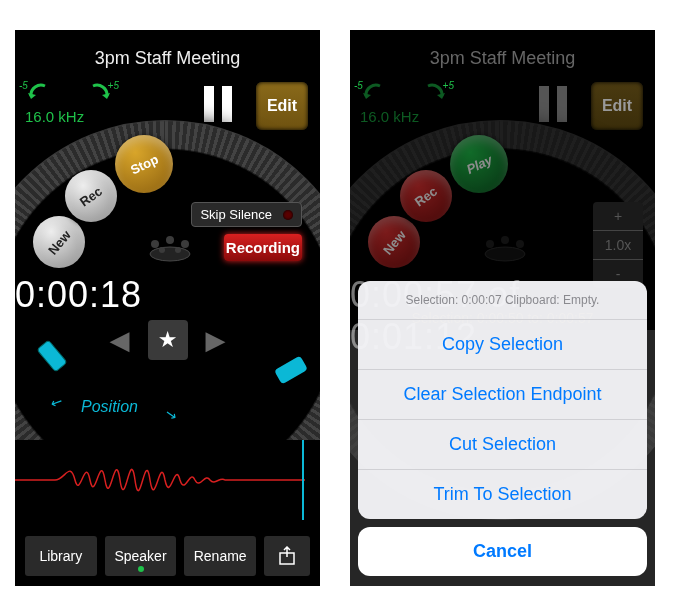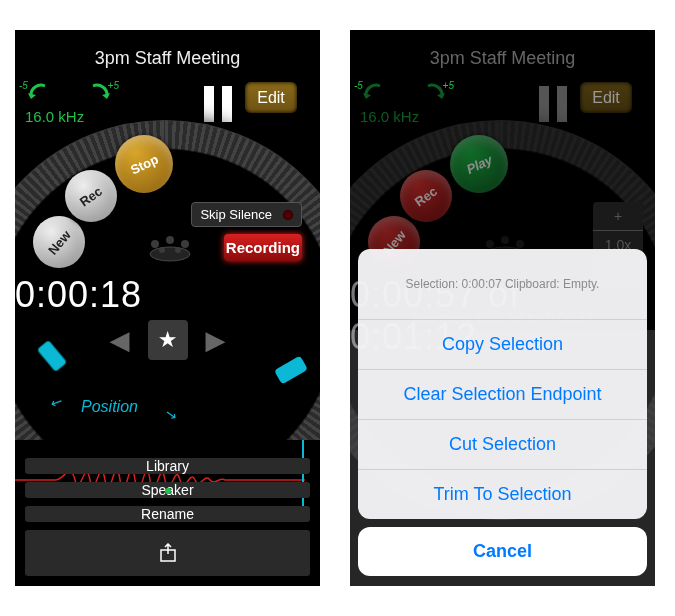--- a/index.html
+++ b/index.html
@@ -32,26 +32,26 @@
   .dimmed .freq-label { color: #0d5a22; }
   
   .pause-btn {
     position: absolute; top: 52px; right: 80px;
     width: 44px; height: 44px;
     display: flex; gap: 8px; justify-content: center; align-items: center;
   }
   .pause-btn .bar { width: 10px; height: 36px; background: #fff; }
   .dimmed .pause-btn .bar { background: #555; }
   .edit-btn {
-    position: absolute; top: 52px; right: 23px;
-    width: 52px; height: 31px;
+    position: absolute; top: 52px; right: 12px;
+    width: 52px; height: 48px;
     background: linear-gradient(#8a6a1a,#6e5210);
     border-radius: 6px;
     display: flex; align-items: center; justify-content: center;
-    font-size: 16px; font-weight: normal; color: #fff;
+    font-size: 16px; font-weight: bold; color: #fff;
     box-shadow: inset 0 0 4px #000;
   }
   .dimmed .edit-btn { background: linear-gradient(#4a3a10,#3a2d0a); color: #999; }
   
   .dial {
     position: absolute;
     top: 90px; left: -50px;
     width: 400px; height: 400px;
     border-radius: 50%;
     border: 28px solid #3a3a3a;
@@ -160,21 +160,21 @@
   
   .wave {
     position: absolute; top: 410px; left: 0; right: 0; height: 80px;
     background: #000;
   }
   .wave svg { width: 100%; height: 100%; }
   .wave .cursor { position:absolute; right: 16px; top:0; bottom:0; width:2px; background:#0bb8d6; }
   
   .tabs {
     position: absolute; bottom: 10px; left: 10px; right: 10px;
-    display: flex; gap: 8px; flex-direction: column;
+    display: flex; gap: 8px;
   }
   .tab {
     flex: 1; background: #2a2a2a; border-radius: 3px;
     height: 40px; display:flex; align-items:center; justify-content:center;
     font-size: 14px; position: relative;
   }
   .tab.speaker::after {
     content:""; position:absolute; bottom:4px; left:50%; transform:translateX(-50%);
     width:6px; height:6px; border-radius:50%; background:#1fc24a;
   }
@@ -186,21 +186,21 @@
   }
   .sheet {
     position: absolute; bottom: 10px; left: 8px; right: 8px;
   }
   .sheet-group {
     background: rgba(245,245,248,.96);
     border-radius: 12px; overflow: hidden; margin-bottom: 8px;
   }
   .sheet-header {
     text-align: center; color: #8a8a8f; font-size: 12px;
-    padding: 28px 8px; border-bottom: 1px solid #d0d0d4;
+    padding: 12px 8px; border-bottom: 1px solid #d0d0d4;
   }
   .sheet-item {
     text-align:center; color: #007aff; font-size: 18px;
     padding: 14px 8px; border-bottom: 1px solid #d0d0d4;
   }
   .sheet-item:last-child { border-bottom: none; }
   .sheet-cancel {
     background: #fff; border-radius: 12px;
     text-align:center; color:#007aff; font-size: 18px; font-weight:600;
     padding: 14px 8px;

